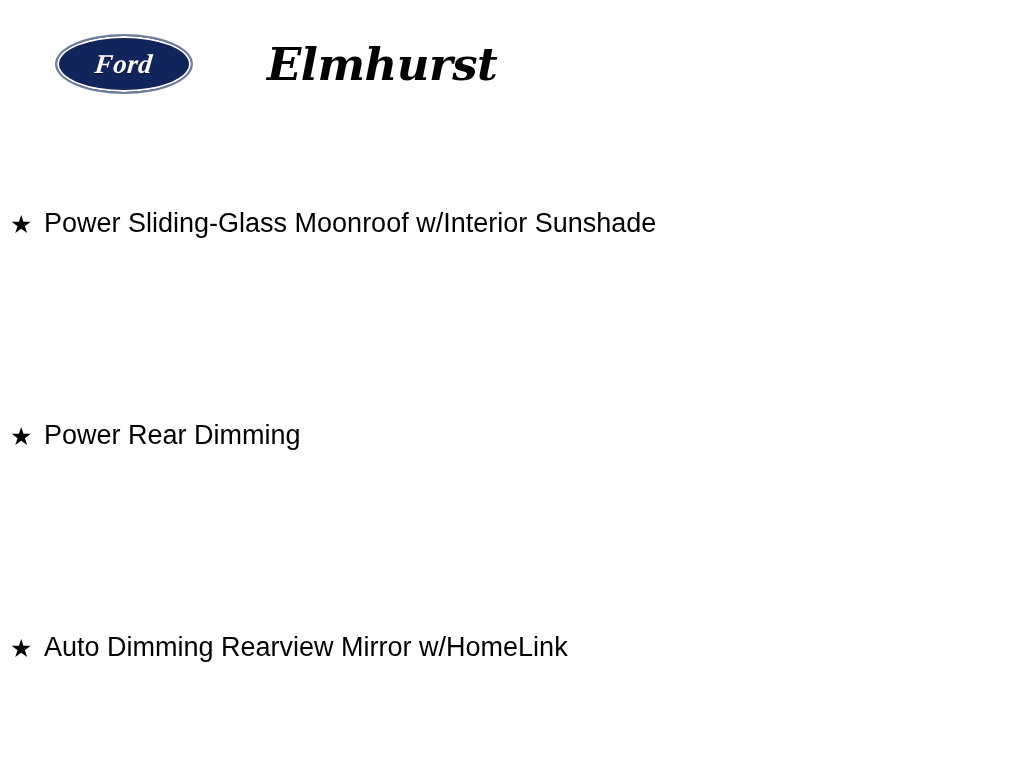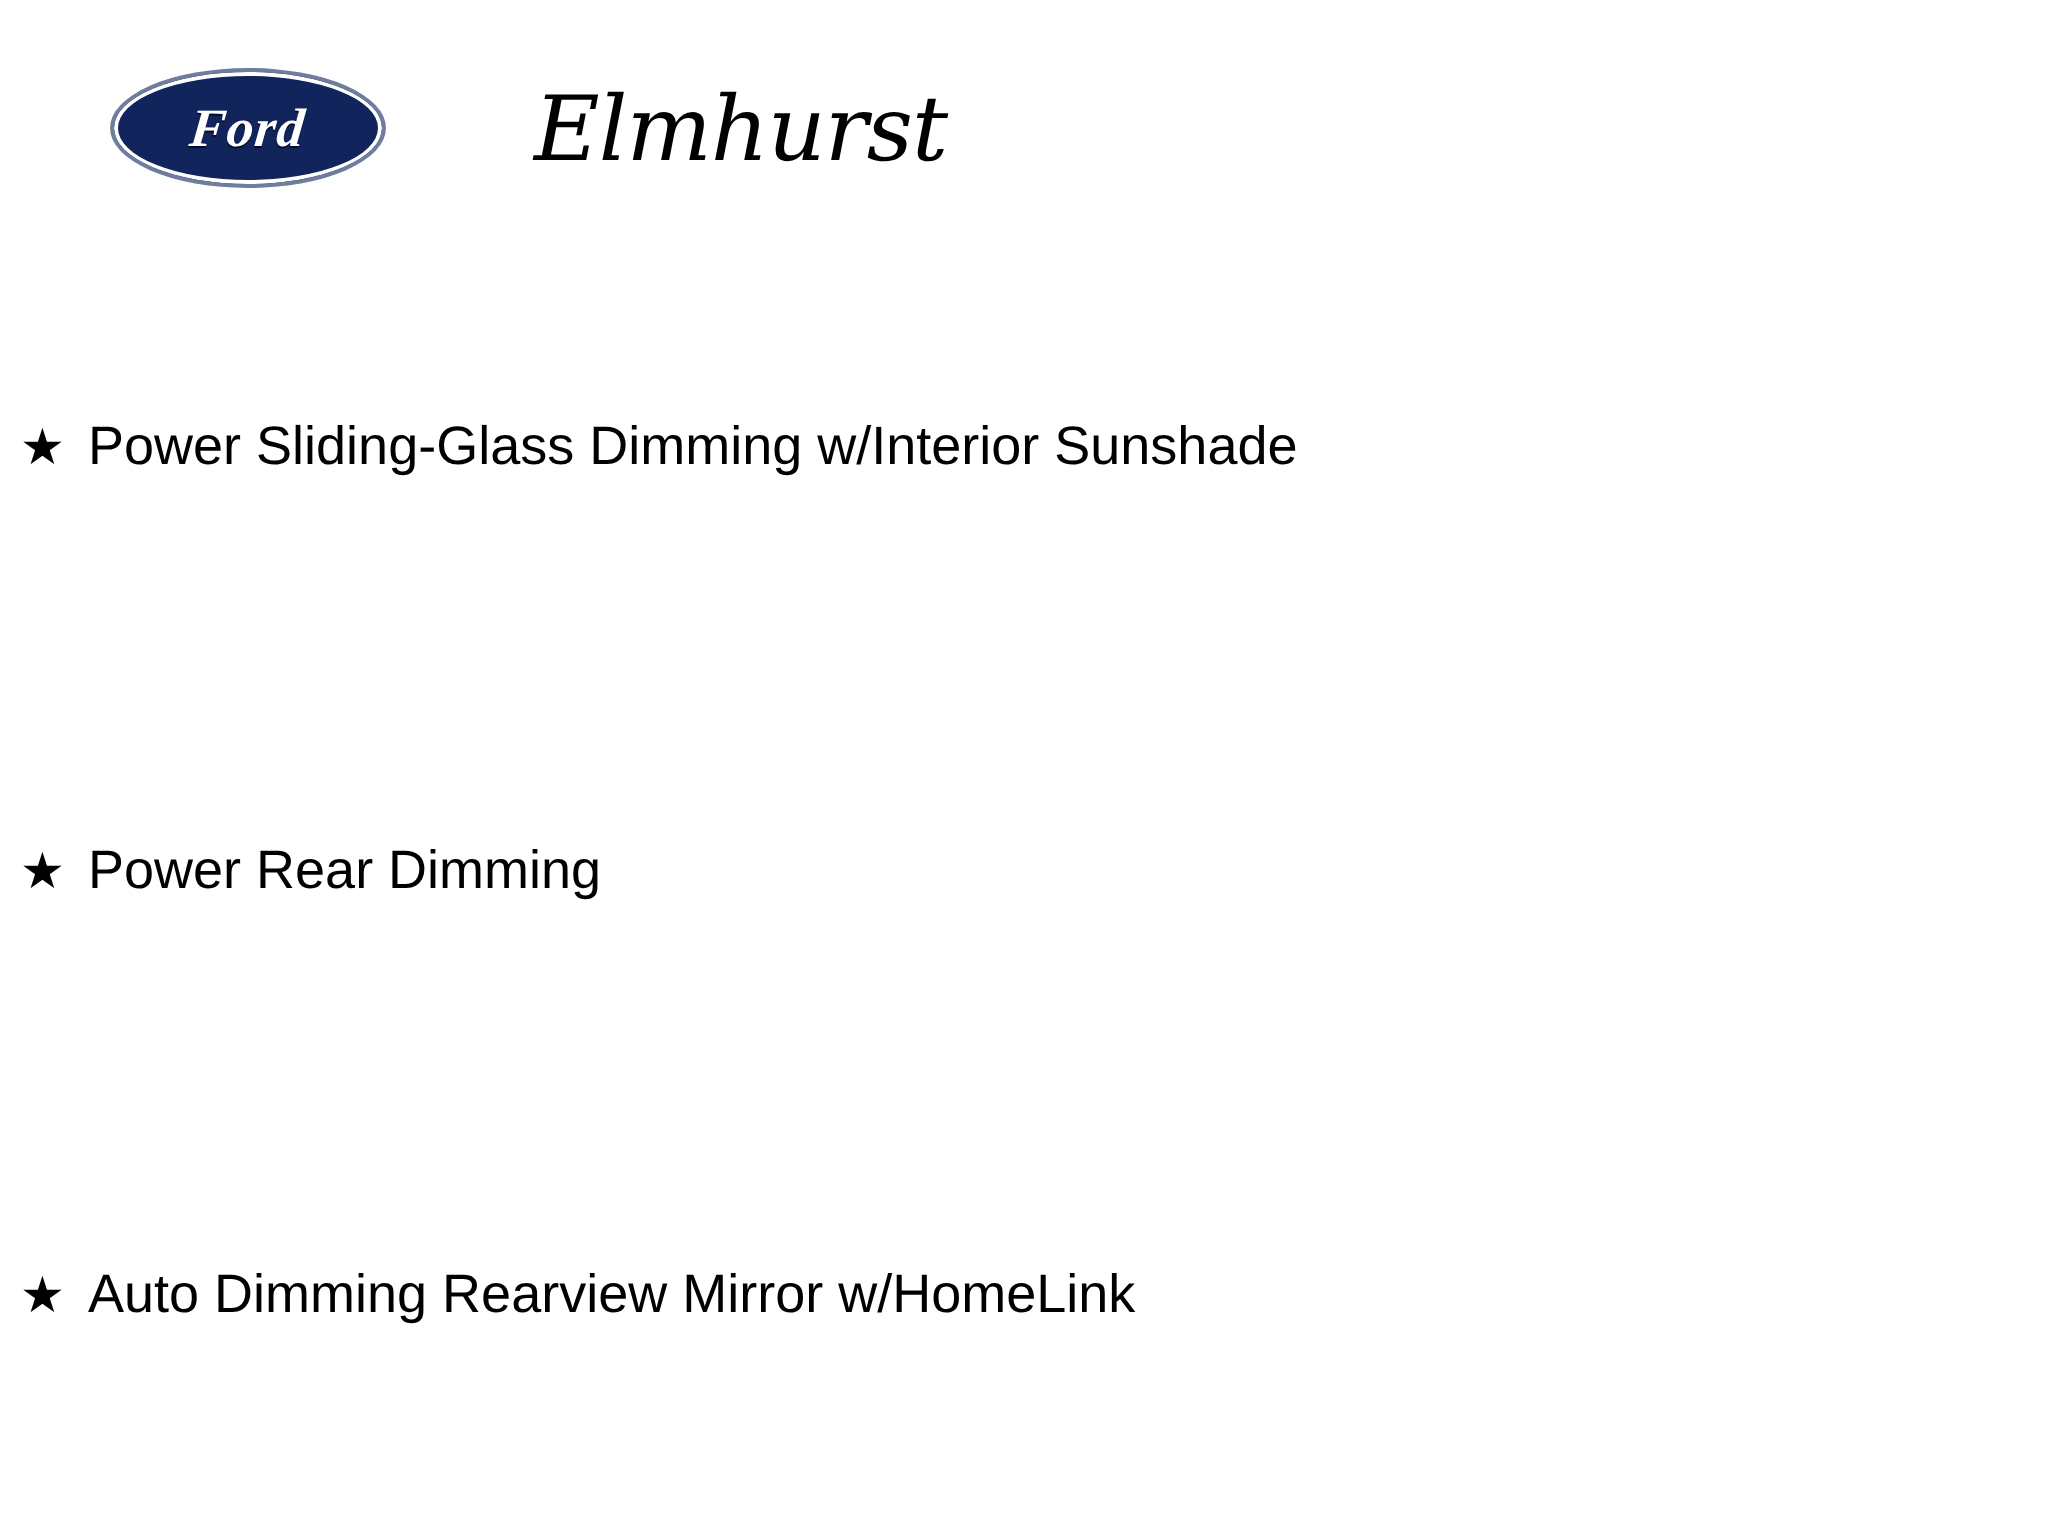--- a/index.html
+++ b/index.html
@@ -47,21 +47,21 @@
     font-weight: bold;
     font-size: 27px;
     letter-spacing: 0.5px;
     transform: skewX(-6deg);
     text-shadow: 0 1px 0 rgba(0,0,0,0.6);
   }
   .dealer-name {
     margin-left: 74px;
     font-family: "DejaVu Serif", serif;
     font-style: italic;
-    font-weight: normal;
+    font-weight: bold;
     font-size: 45px;
     letter-spacing: -0.5px;
     color: #000000;
     white-space: nowrap;
   }
 
   
   .feature-list {
     position: absolute;
     left: 10px;
@@ -100,21 +100,21 @@
   <div class="brand-header">
     <div class="ford-oval">
       <span class="ford-word">Ford</span>
     </div>
     <div class="dealer-name">Elmhurst</div>
   </div>
 
   <ul class="feature-list">
     <li class="feature-item">
       <span class="bullet-star">★</span>
-      <span class="feature-text">Power Sliding-Glass Dimming w/Interior Sunshade</span>
+      <span class="feature-text">Power Sliding-Glass Moonroof w/Interior Sunshade</span>
     </li>
     <li class="feature-item">
       <span class="bullet-star">★</span>
       <span class="feature-text">Power Rear Dimming</span>
     </li>
     <li class="feature-item">
       <span class="bullet-star">★</span>
       <span class="feature-text">Auto Dimming Rearview Mirror w/HomeLink</span>
     </li>
   </ul>

